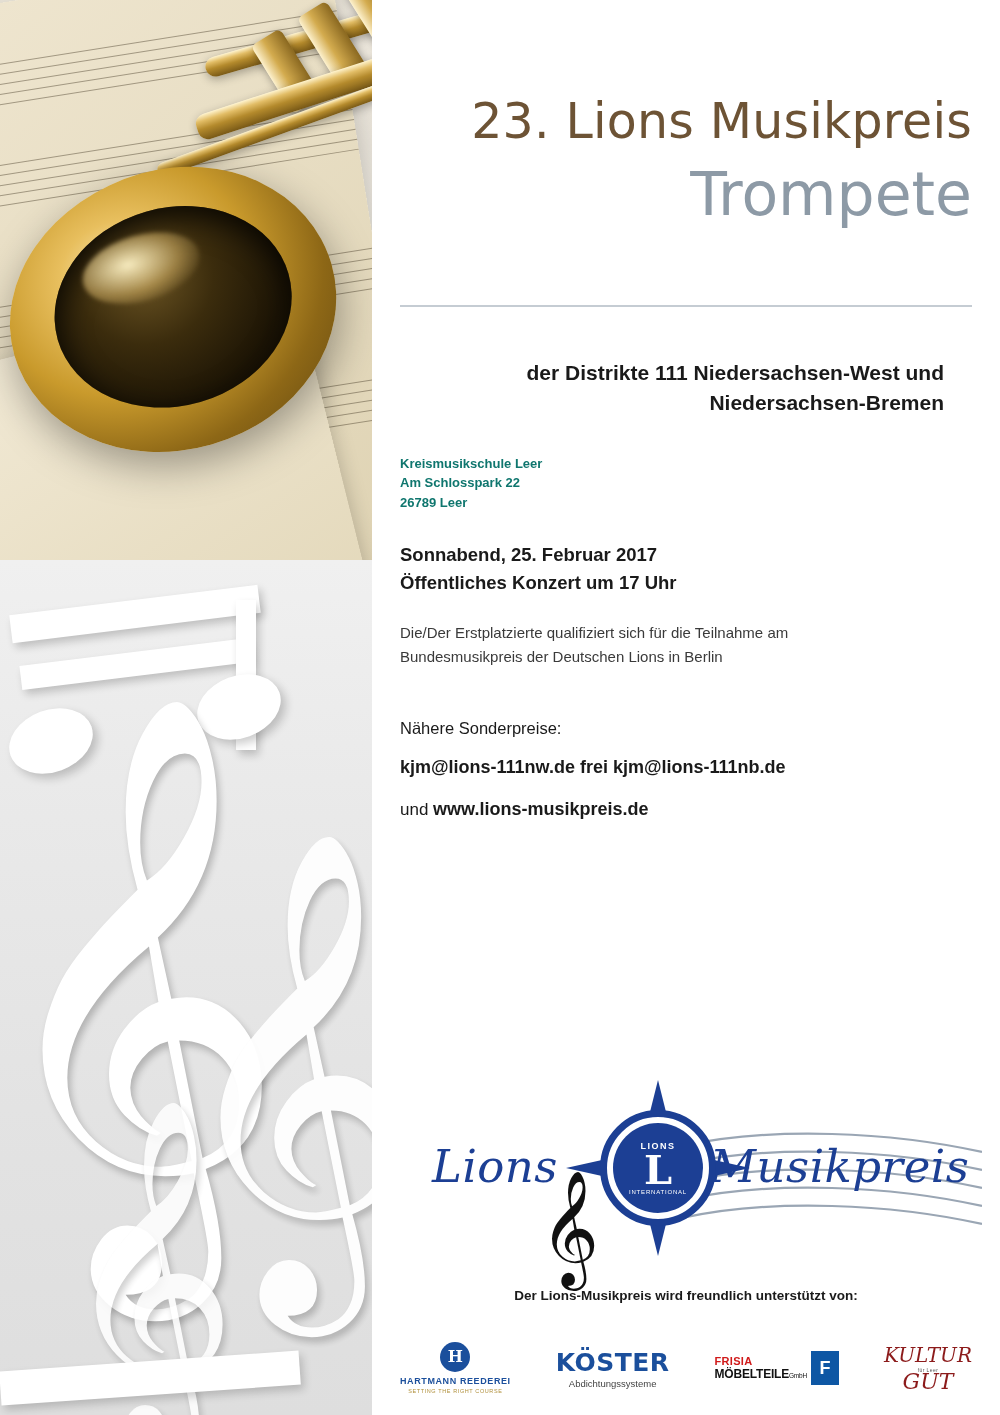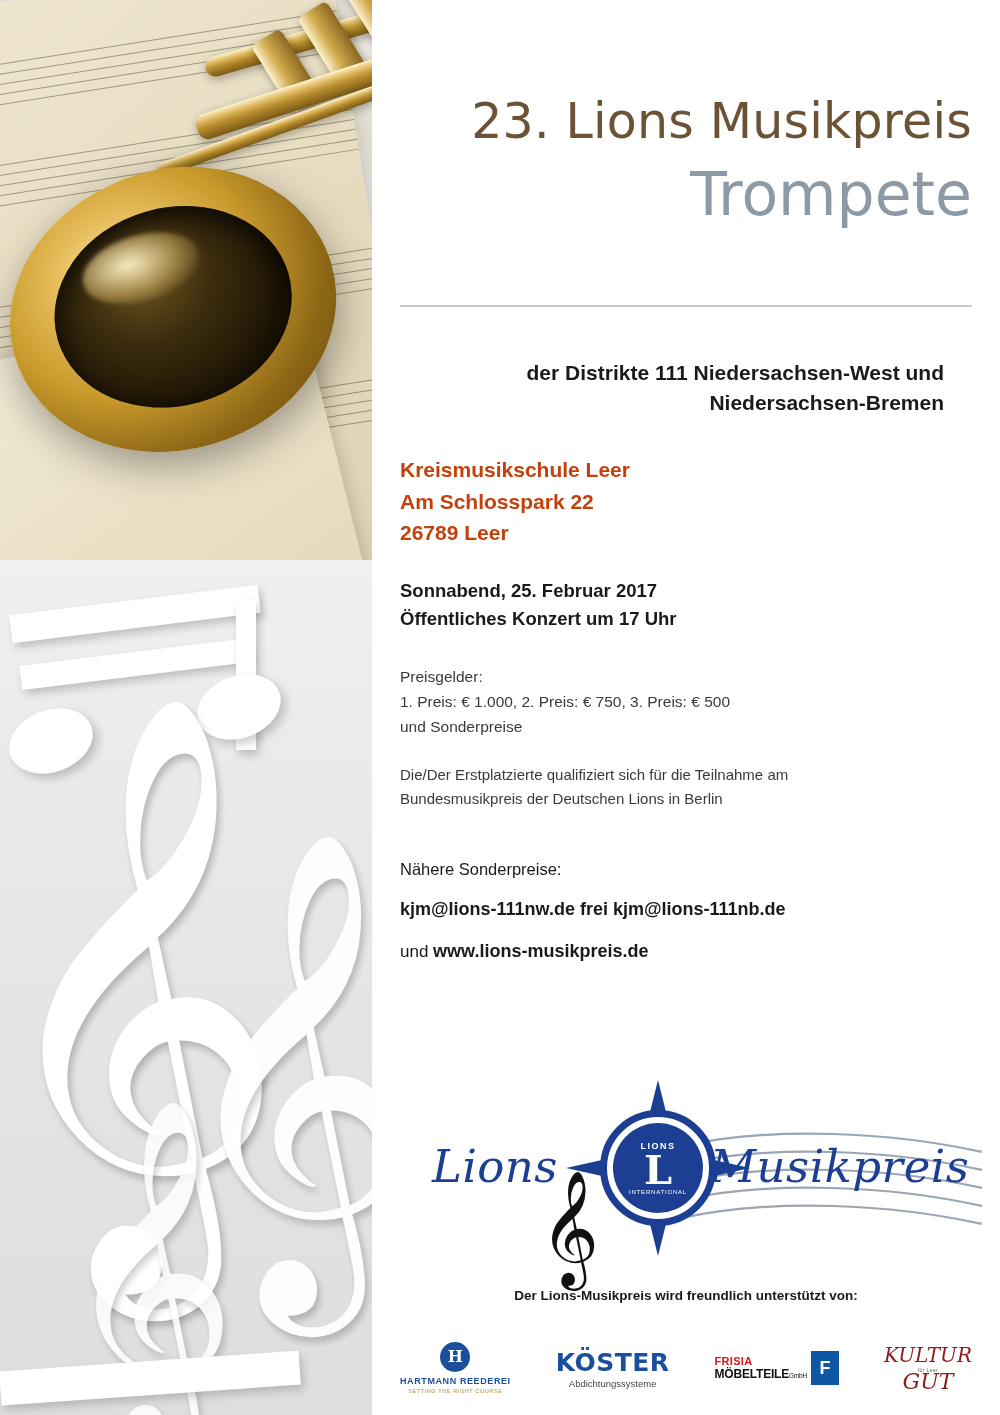--- a/index.html
+++ b/index.html
@@ -188,23 +188,23 @@
   .distrikt {
     font-size: 21px;
     font-weight: bold;
     color: #1a1a1a;
     text-align: right;
     line-height: 1.42;
     padding-right: 28px;
   }
   .addr {
     margin-top: 36px;
-    font-size: 21px;
+    font-size: 13px;
     font-weight: bold;
-    color: #c2410c;
+    color: #0f766e;
     line-height: 1.52;
   }
   .dates {
     margin-top: 28px;
     font-size: 18.5px;
     font-weight: bold;
     color: #1a1a1a;
     line-height: 1.52;
   }
   .prices {
@@ -457,25 +457,20 @@
         <div>Kreismusikschule Leer</div>
         <div>Am Schlosspark 22</div>
         <div>26789 Leer</div>
       </div>
 
       <div class="dates">
         <div>Sonnabend, 25. Februar 2017</div>
         <div>Öffentliches Konzert um 17 Uhr</div>
       </div>
 
-      <div class="prices">
-        <div>Preisgelder:</div>
-        <div>1. Preis: € 1.000, 2. Preis: € 750, 3. Preis: € 500</div>
-        <div>und Sonderpreise</div>
-      </div>
 
       <div class="quali">
         <div>Die/Der Erstplatzierte qualifiziert sich für die Teilnahme am</div>
         <div>Bundesmusikpreis der Deutschen Lions in Berlin</div>
       </div>
 
       <div class="infos">
         <div>Nähere Sonderpreise:</div>
         <span class="mail">kjm@lions-111nw.de frei kjm@lions-111nb.de</span>
         <span class="web"><span>und </span><b>www.lions-musikpreis.de</b></span>

